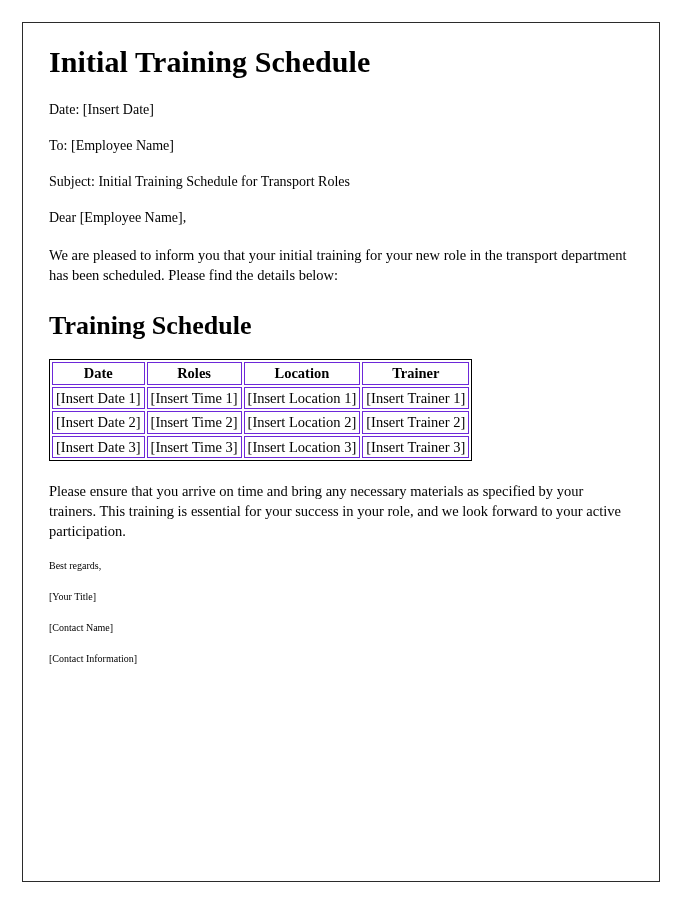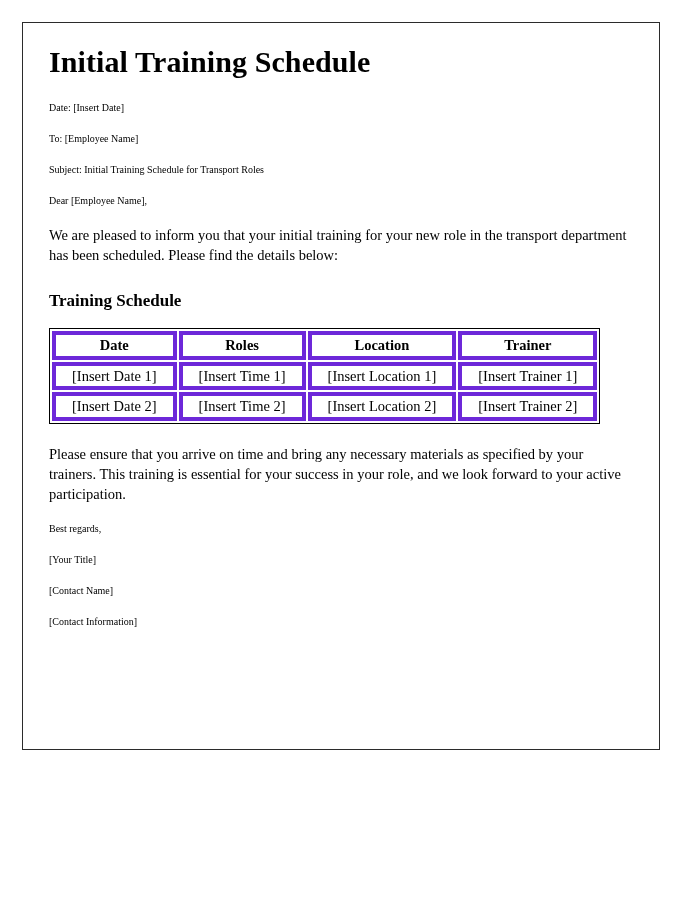--- a/index.html
+++ b/index.html
@@ -12,46 +12,46 @@
     height: 900px;
     font-family: "Liberation Serif", "DejaVu Serif", serif;
     color: #000000;
     overflow: hidden;
   }
   .page {
     position: absolute;
     left: 22px;
     top: 22px;
     width: 638px;
-    height: 728px;
+    height: 860px;
     border: 1.5px solid #2b2b2b;
     box-sizing: border-box;
     background: #ffffff;
   }
   .content {
     position: absolute;
     left: 26px;
     top: 22px;
     width: 578px;
   }
   .doc-title {
     font-size: 30px;
     font-weight: bold;
     line-height: 1.12;
     margin: 0 0 22px 0;
     letter-spacing: 0.1px;
   }
   .section-title {
-    font-size: 17px;
+    font-size: 26px;
     font-weight: bold;
     line-height: 1.15;
     margin: 26px 0 18px 0;
   }
   .meta-line {
-    font-size: 10px;
+    font-size: 14px;
     line-height: 1.3;
     margin: 0 0 18px 0;
   }
   .para {
     font-size: 14.5px;
     line-height: 1.38;
     margin: 0 0 18px 0;
     text-align: left;
   }
   .para-intro { margin-bottom: 13px; }
@@ -62,23 +62,23 @@
   }
   table.schedule {
     border-collapse: separate;
     border-spacing: 2px;
     border: 1px solid #000000;
     margin: 0 0 20px 0;
     background: #ffffff;
   }
   table.schedule th,
   table.schedule td {
-    border: 4px solid #6d28d9;
+    border: 1px solid #6d28d9;
     font-size: 14.5px;
-    padding: 1px 16px;
+    padding: 1px 3px;
     background: #ffffff;
     white-space: nowrap;
     line-height: 1.28;
   }
   table.schedule th {
     font-weight: bold;
     text-align: center;
   }
   table.schedule td {
     text-align: left;
@@ -116,20 +116,26 @@
           <td>[Insert Time 1]</td>
           <td>[Insert Location 1]</td>
           <td>[Insert Trainer 1]</td>
         </tr>
         <tr>
           <td>[Insert Date 2]</td>
           <td>[Insert Time 2]</td>
           <td>[Insert Location 2]</td>
           <td>[Insert Trainer 2]</td>
         </tr>
+        <tr>
+          <td>[Insert Date 3]</td>
+          <td>[Insert Time 3]</td>
+          <td>[Insert Location 3]</td>
+          <td>[Insert Trainer 3]</td>
+        </tr>
       </tbody>
     </table>
 
     <p class="para">Please ensure that you arrive on time and bring any necessary materials as specified by your trainers. This training is essential for your success in your role, and we look forward to your active participation.</p>
 
     <p class="sig-line">Best regards,</p>
     <p class="sig-line">[Your Title]</p>
     <p class="sig-line">[Contact Name]</p>
     <p class="sig-line">[Contact Information]</p>
 

